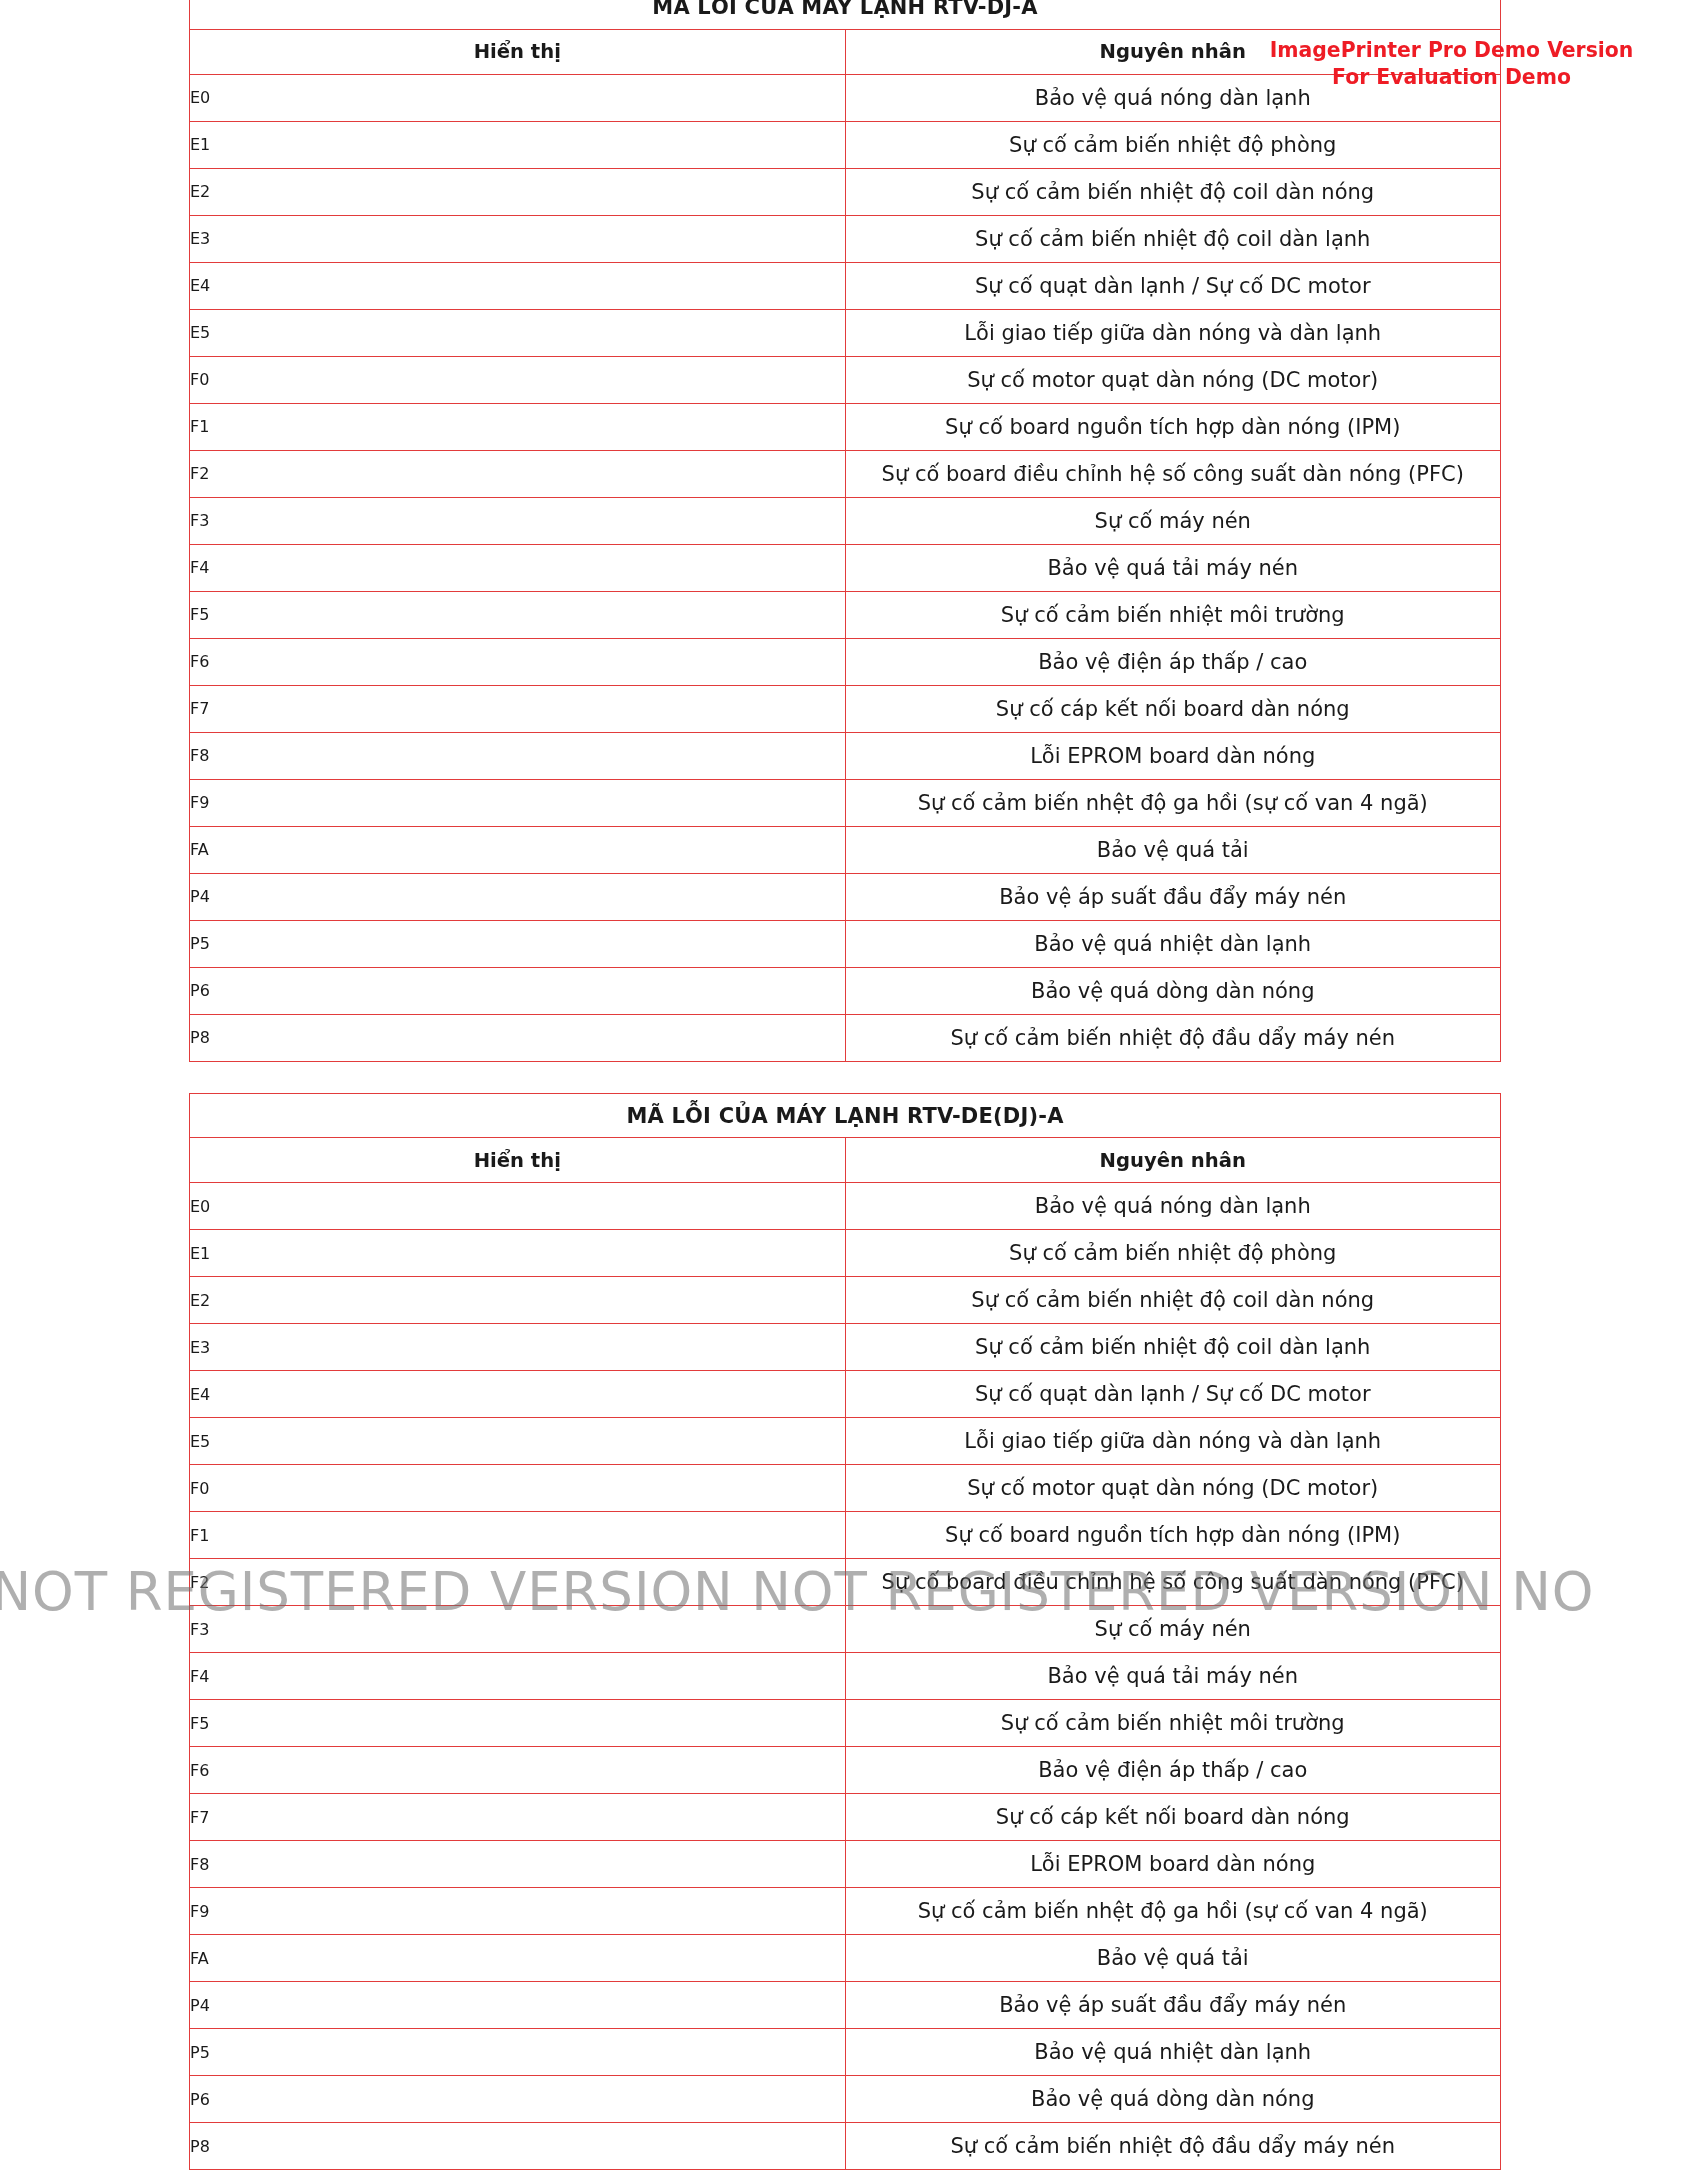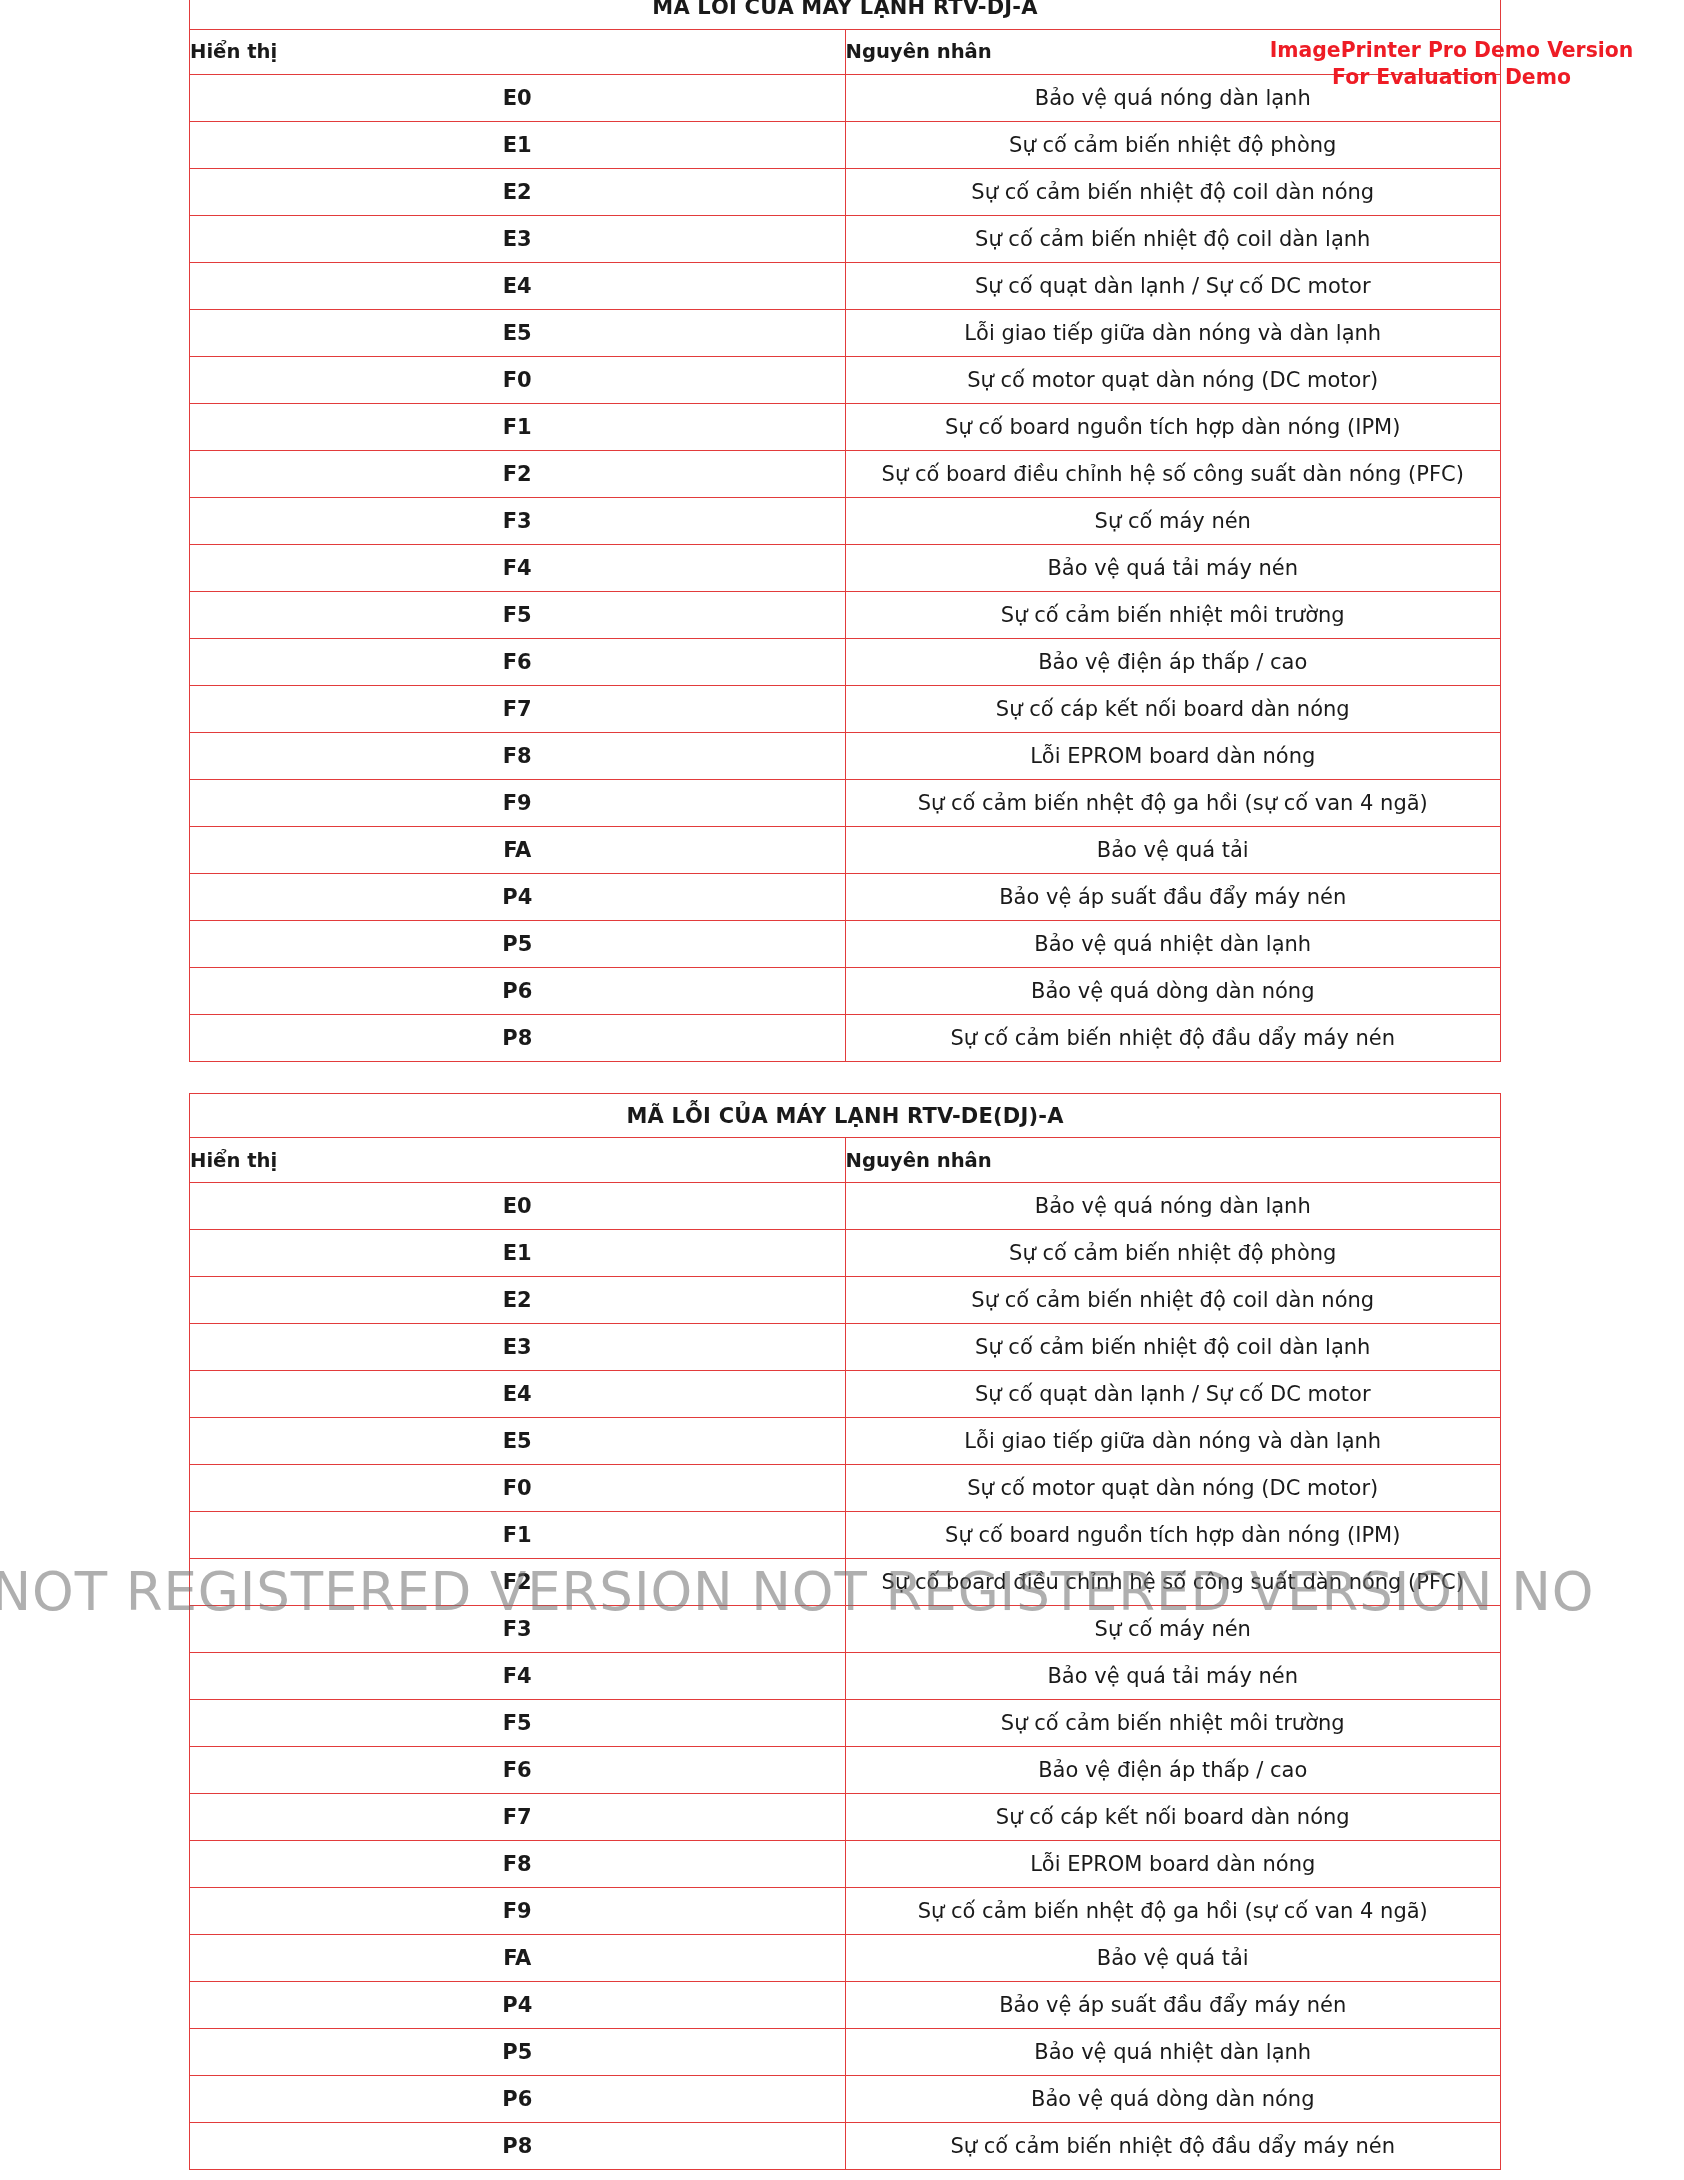--- a/index.html
+++ b/index.html
@@ -35,31 +35,30 @@
     vertical-align: middle;
   }
   .t-title {
     text-align: center;
     font-weight: bold;
     font-size: 21px;
     height: 43px;
     letter-spacing: 0.2px;
   }
   .t-head-code, .t-head-cause {
-    text-align: left;
+    text-align: center;
     font-weight: bold;
     font-size: 19.6px;
     height: 44px;
   }
   .c-code {
     width: 141px;
-    text-align: center;
-    font-size: 21px;
+    text-align: left;
+    font-size: 16px;
     height: 46px;
-    font-weight: bold;
   }
   .c-cause {
     text-align: center;
     font-size: 21px;
     height: 46px;
     padding-left: 29px;
   }
 
   
   #table-rtv-dj-a {

